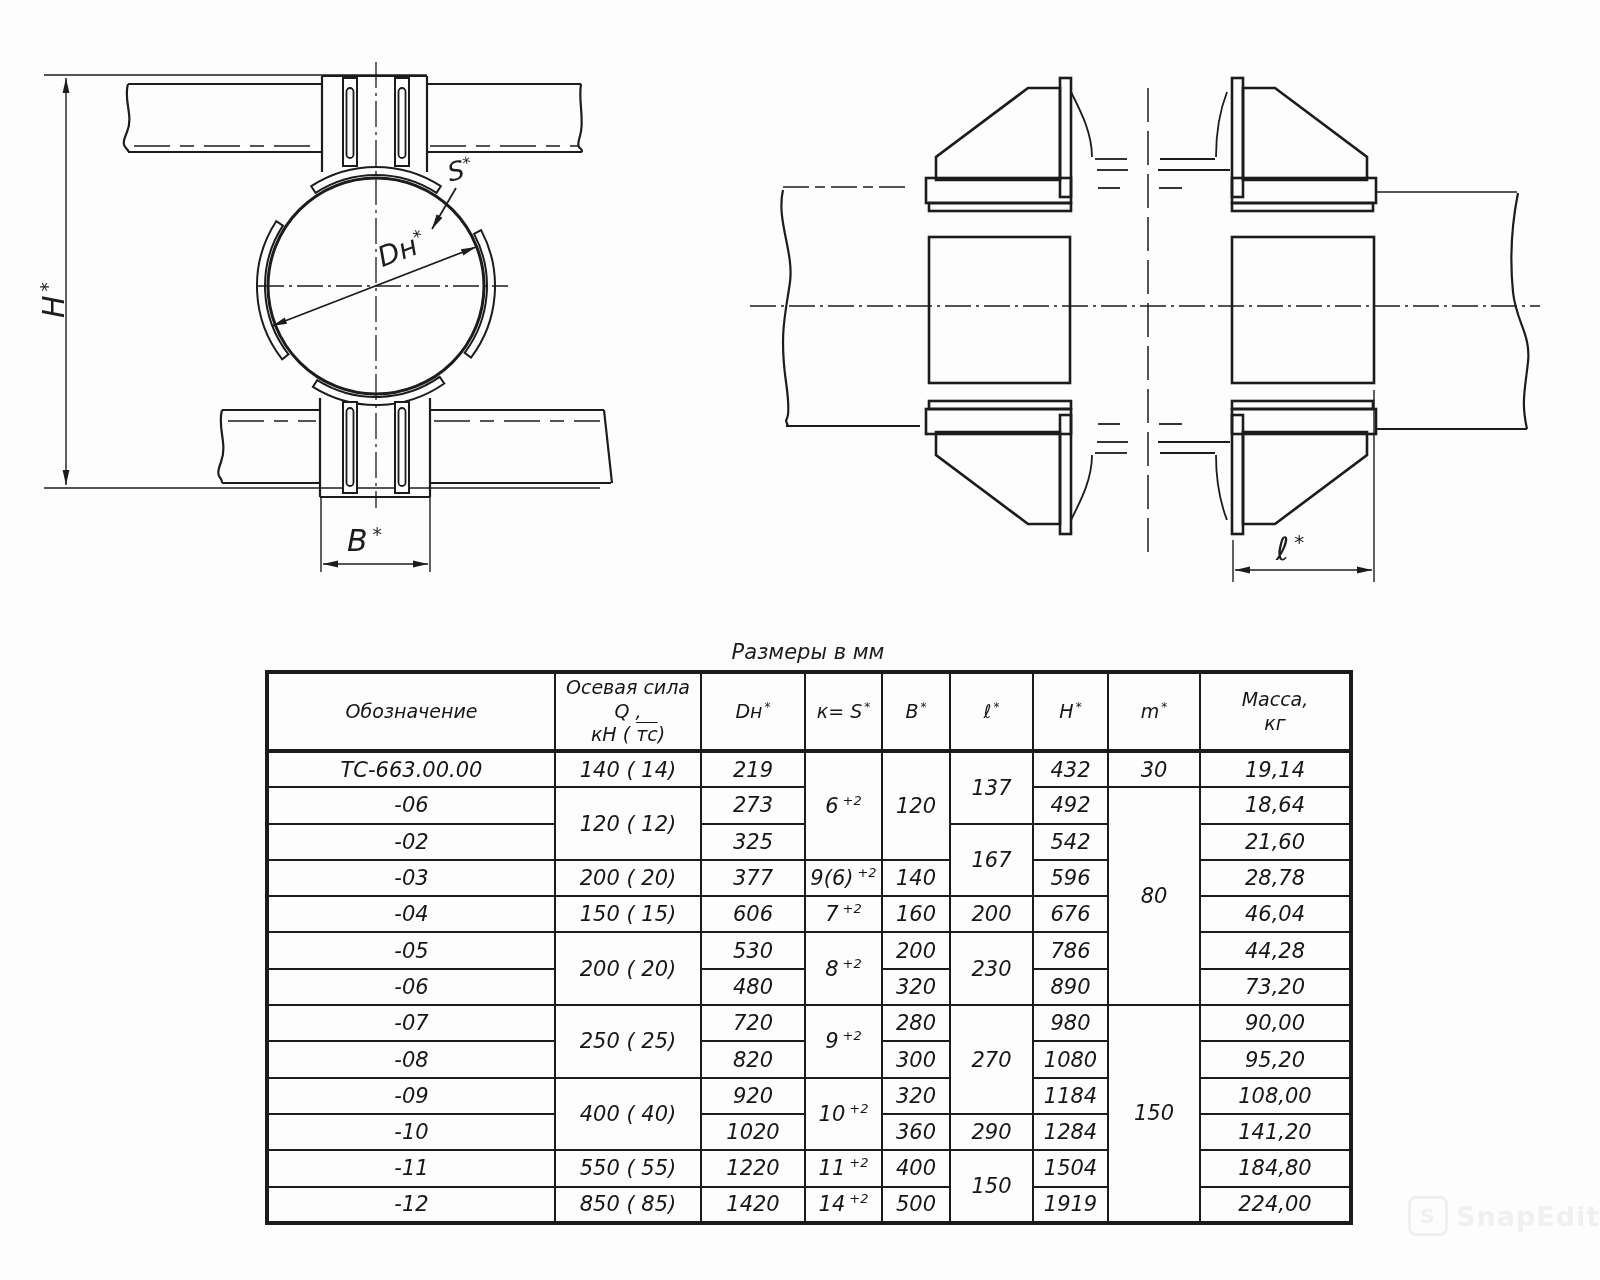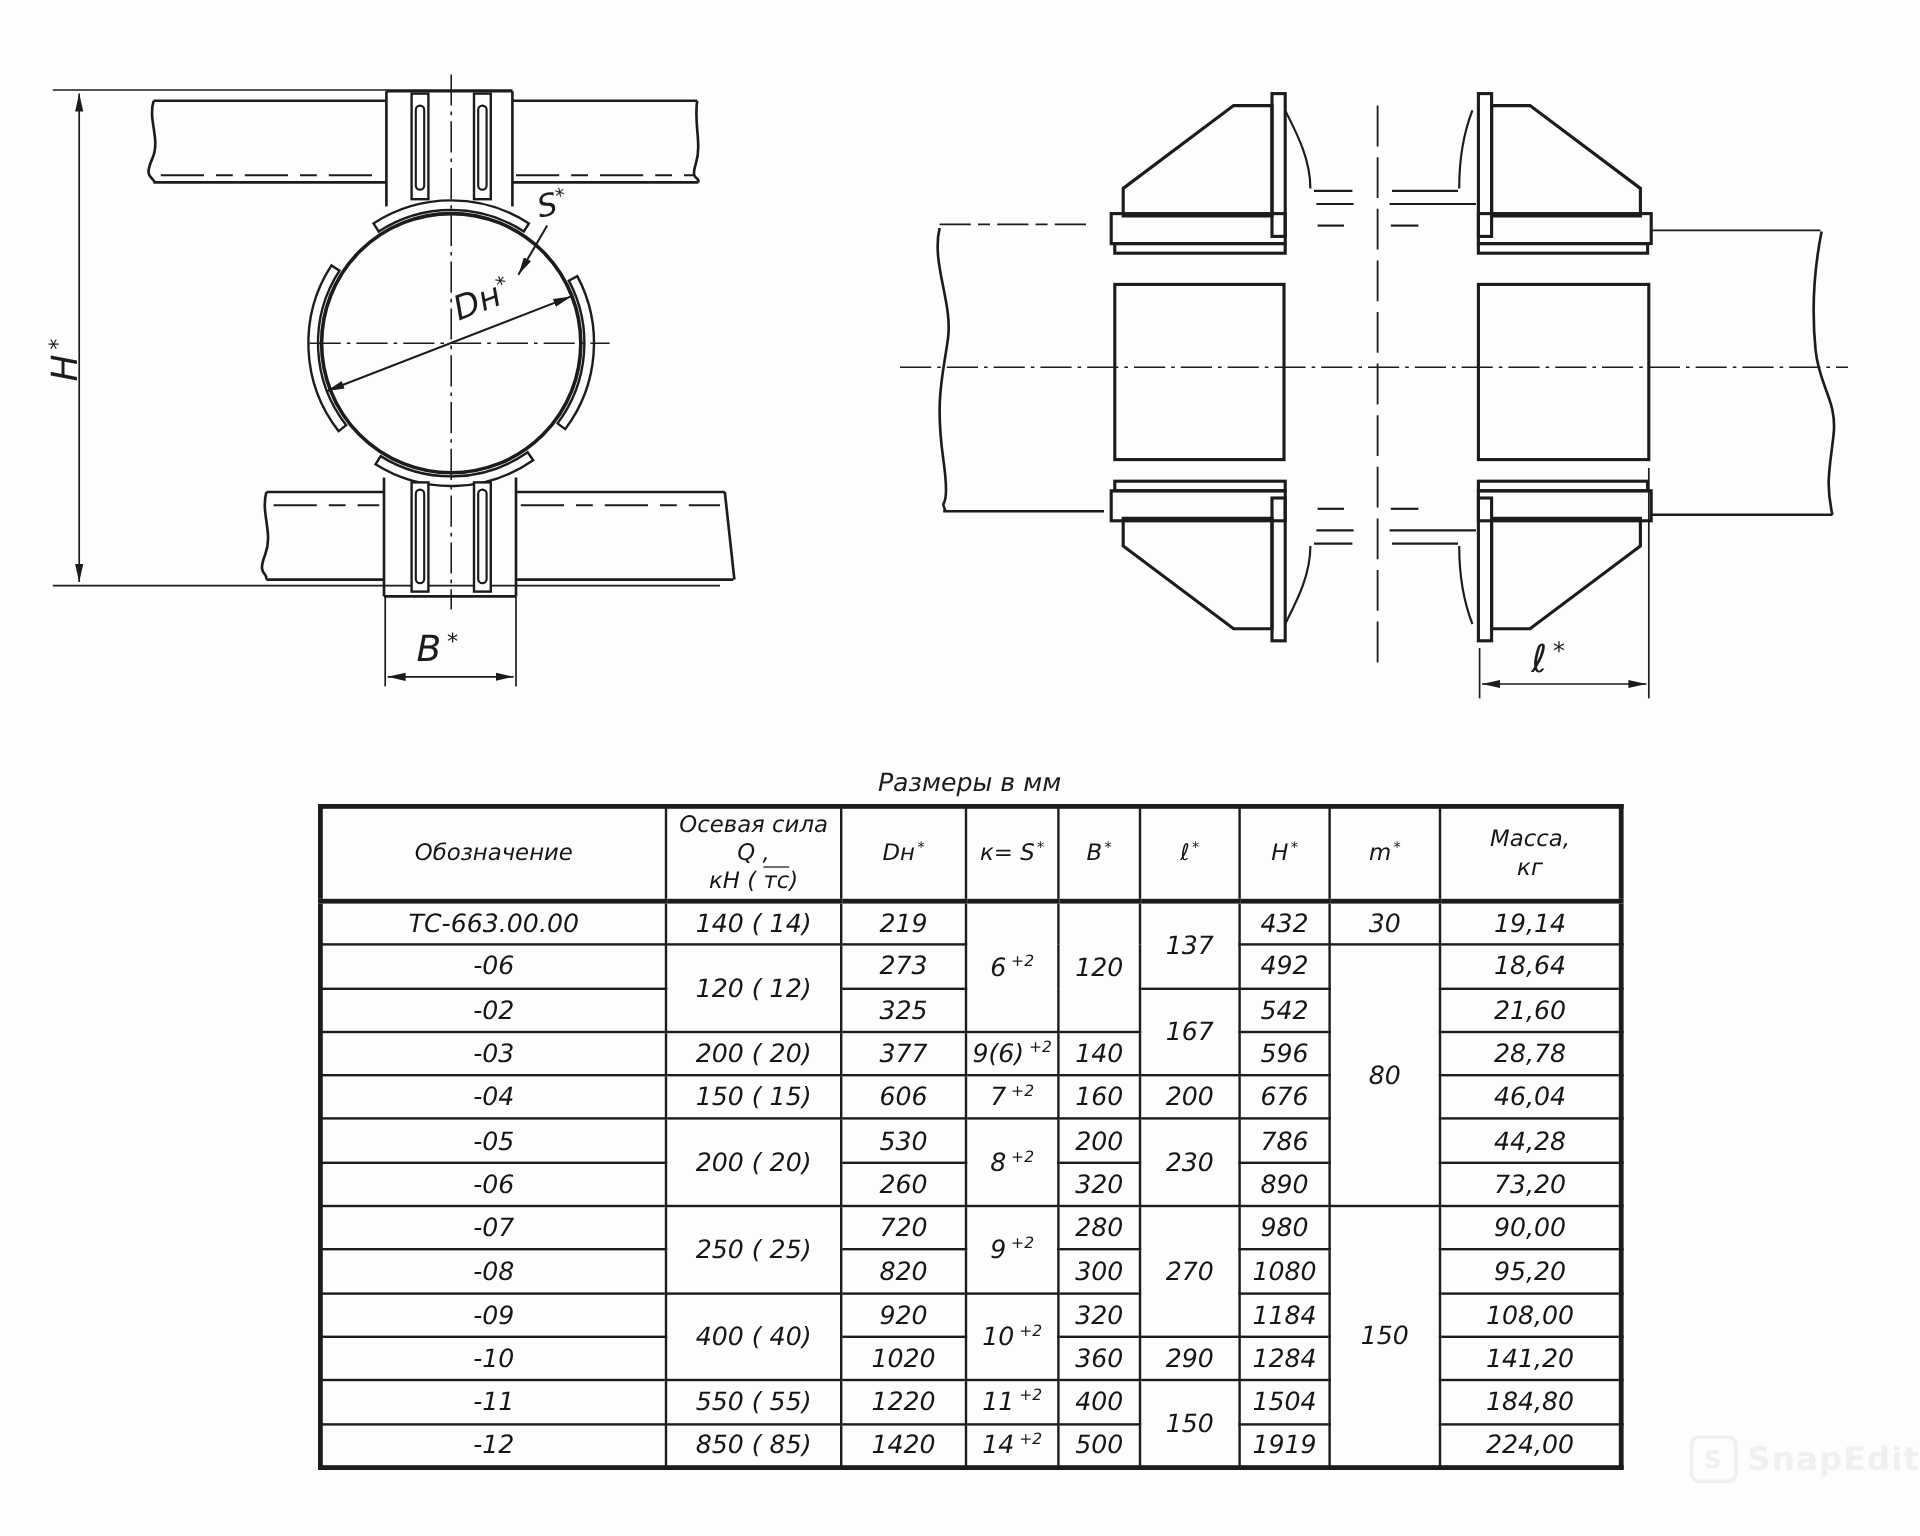--- a/index.html
+++ b/index.html
@@ -300,21 +300,21 @@
         <td rowspan="2">200 ( 20)</td>
         <td>530</td>
         <td rowspan="2"><span>8</span><span class="ksup">+2</span></td>
         <td>200</td>
         <td rowspan="2">230</td>
         <td>786</td>
         <td>44,28</td>
       </tr>
       <tr>
         <td class="des-sub">-06</td>
-        <td>260</td>
+        <td>480</td>
         <td>320</td>
         <td>890</td>
         <td>73,20</td>
       </tr>
       <tr>
         <td class="des-sub">-07</td>
         <td rowspan="2">250 ( 25)</td>
         <td>720</td>
         <td rowspan="2"><span>9</span><span class="ksup">+2</span></td>
         <td>280</td>

